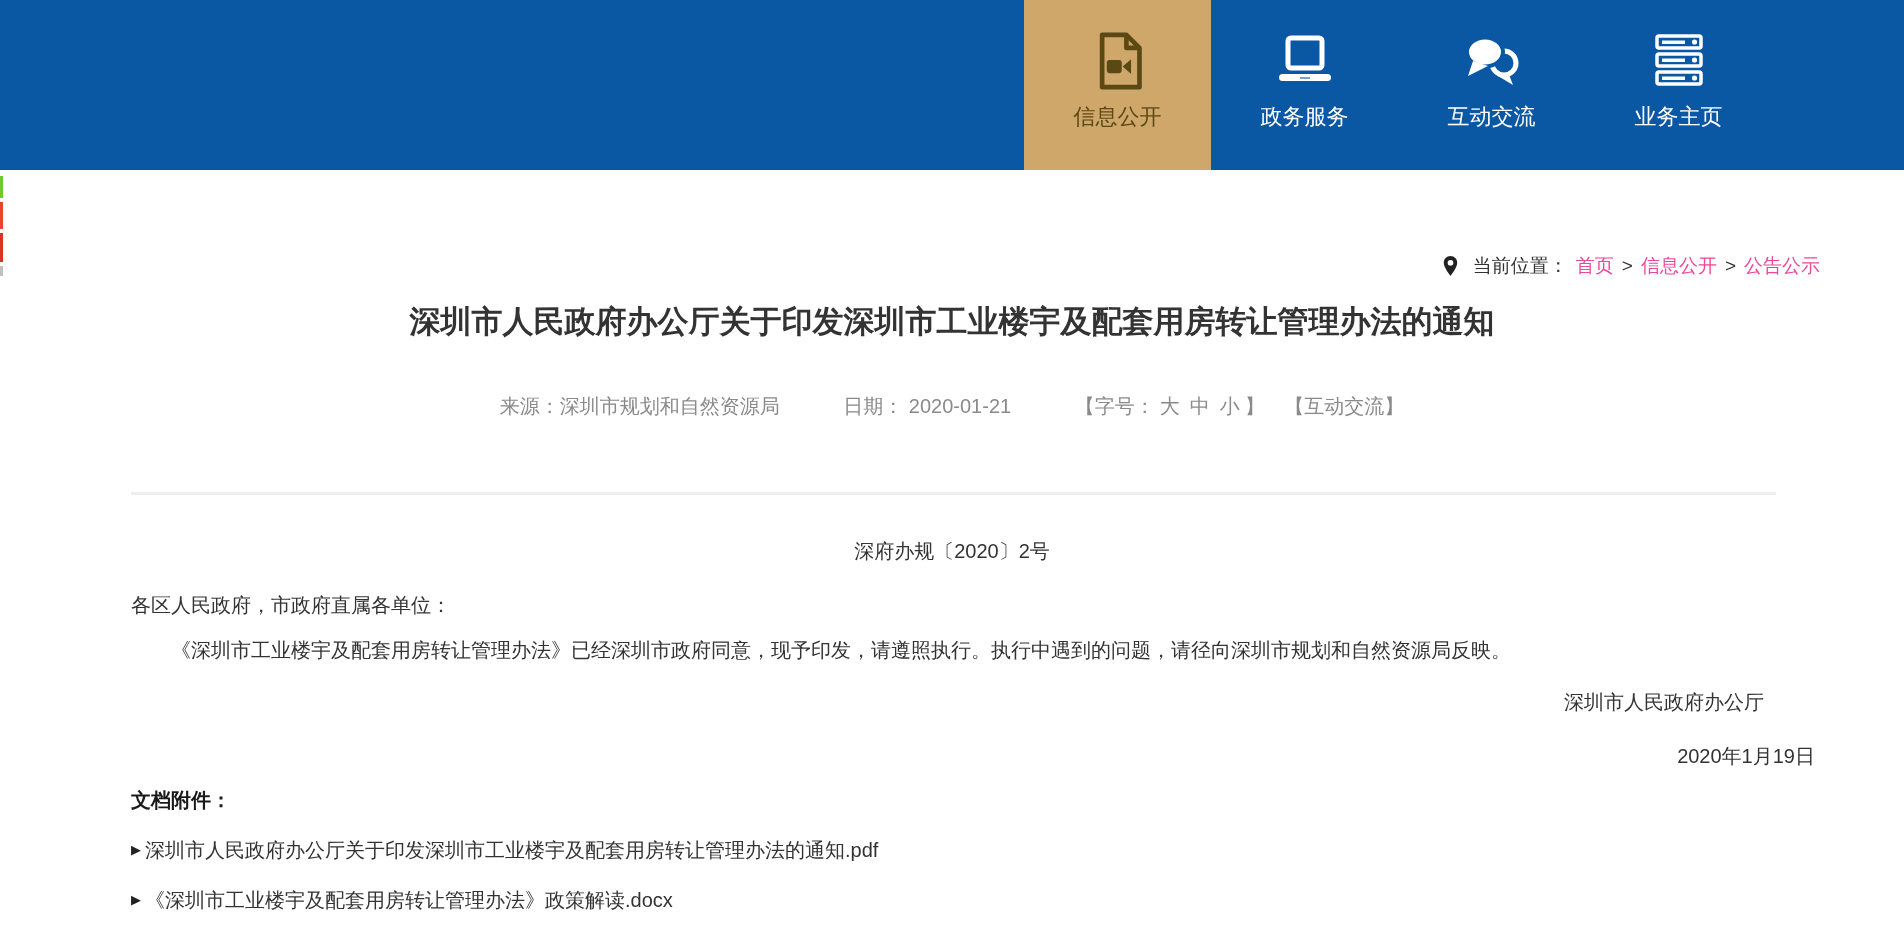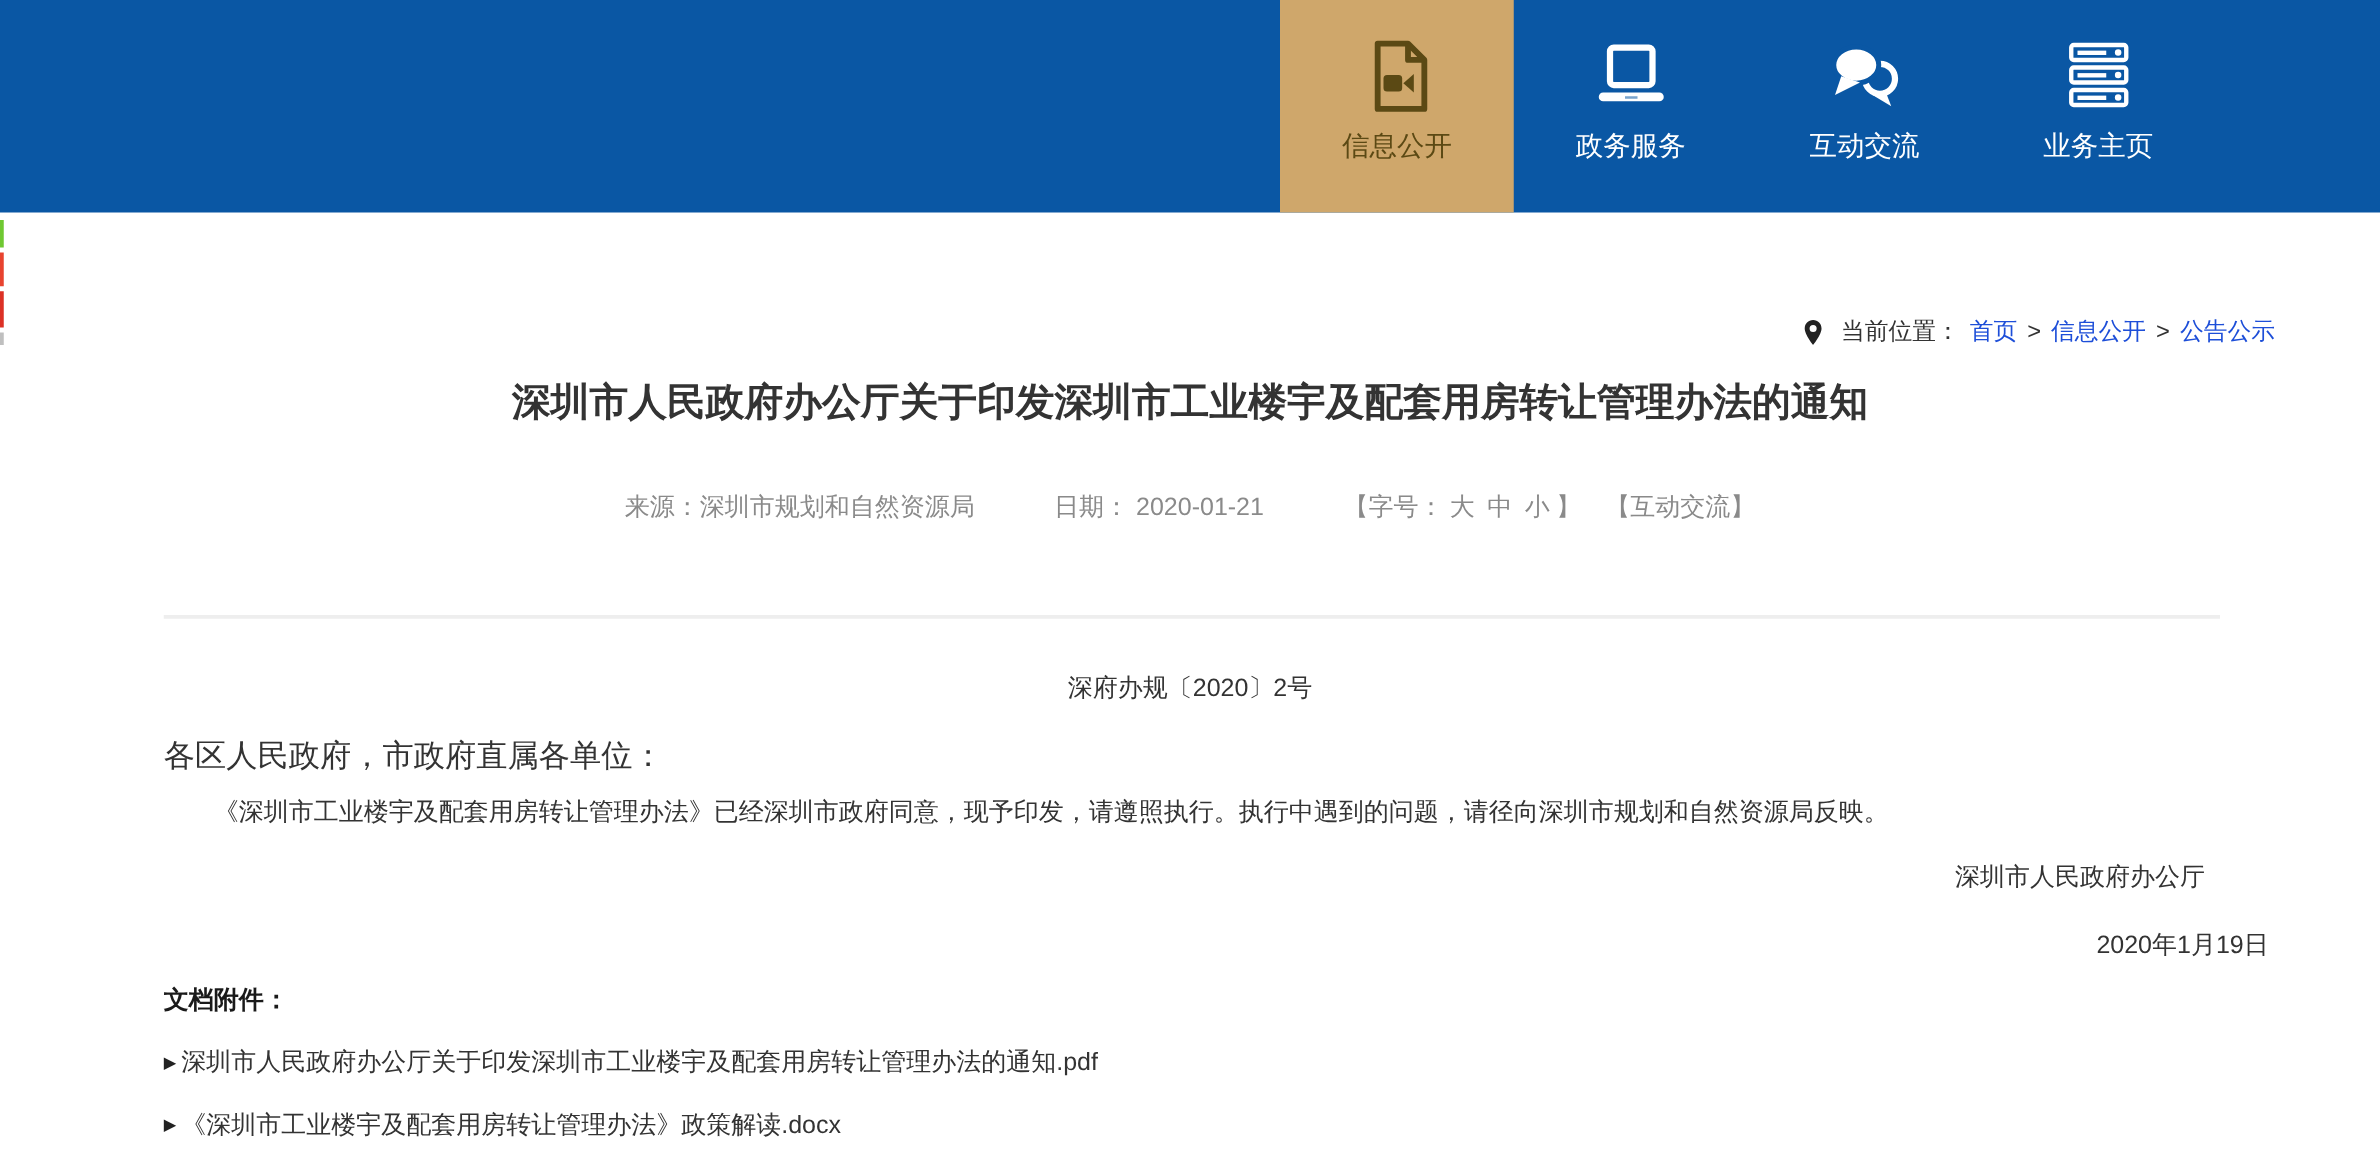--- a/index.html
+++ b/index.html
@@ -33,34 +33,34 @@
   .sliver.green{height:22px;background:#6FC832;}
   .sliver.red1{height:27px;background:#E8432F;}
   .sliver.red2{height:29px;background:#DC3125;}
   .sliver.gray{height:10px;background:#BFBFBF;}
 
   
   .breadcrumb-row{margin:84px 84px 0 0;display:flex;justify-content:flex-end;align-items:center;
                   font-size:19px;color:#333;line-height:24px;}
   .pin{margin-right:14px;display:flex;align-items:center;}
   .crumb-prefix{margin-right:8px;}
-  .crumb-link{cursor:pointer;text-decoration:none;color:#1d4ed8;}
+  .crumb-link{cursor:pointer;text-decoration:none;color:#ec4899;}
   .crumb-sep{margin:0 8px;}
 
   
   .article-title{margin:24px 131px 0;text-align:center;font-size:31px;font-weight:700;
                  color:#333;line-height:40px;}
   .article-meta{margin-top:50px;text-align:center;font-size:20px;color:var(--meta-gray);line-height:28px;}
   .article-meta .gap-lg{margin-right:58px;}
   .article-meta .gap-md{margin-right:14px;}
   .size-link{cursor:pointer;margin:0 5px;}
   .correction{cursor:pointer;}
   .divider{margin:72px 128px 0 131px;height:3px;background:var(--divider);}
   .doc-number{margin-top:42px;text-align:center;font-size:20px;color:#333;line-height:28px;}
-  .salutation{margin:26px 131px 0;font-size:25px;line-height:28px;color:#333;}
+  .salutation{margin:26px 131px 0;font-size:20px;line-height:28px;color:#333;}
   .body-paragraph{margin:16px 131px 0;font-size:20px;line-height:30px;color:#333;text-indent:2em;}
   .sig-name{margin-top:24px;text-align:right;padding-right:140px;font-size:20px;line-height:26px;color:#333;}
   .sig-date{margin-top:28px;text-align:right;padding-right:89px;font-size:20px;line-height:26px;color:#333;}
   .attach-label{margin:18px 131px 0;font-size:20px;line-height:26px;font-weight:bold;color:#1a1a1a;}
   .attach-item{margin:24px 131px 0;font-size:20px;line-height:26px;color:#333;cursor:pointer;
                display:flex;align-items:center;}
   .attach-bullet{font-size:13px;margin-right:4px;color:#222;}
 </style>
 </head>
 <body>

